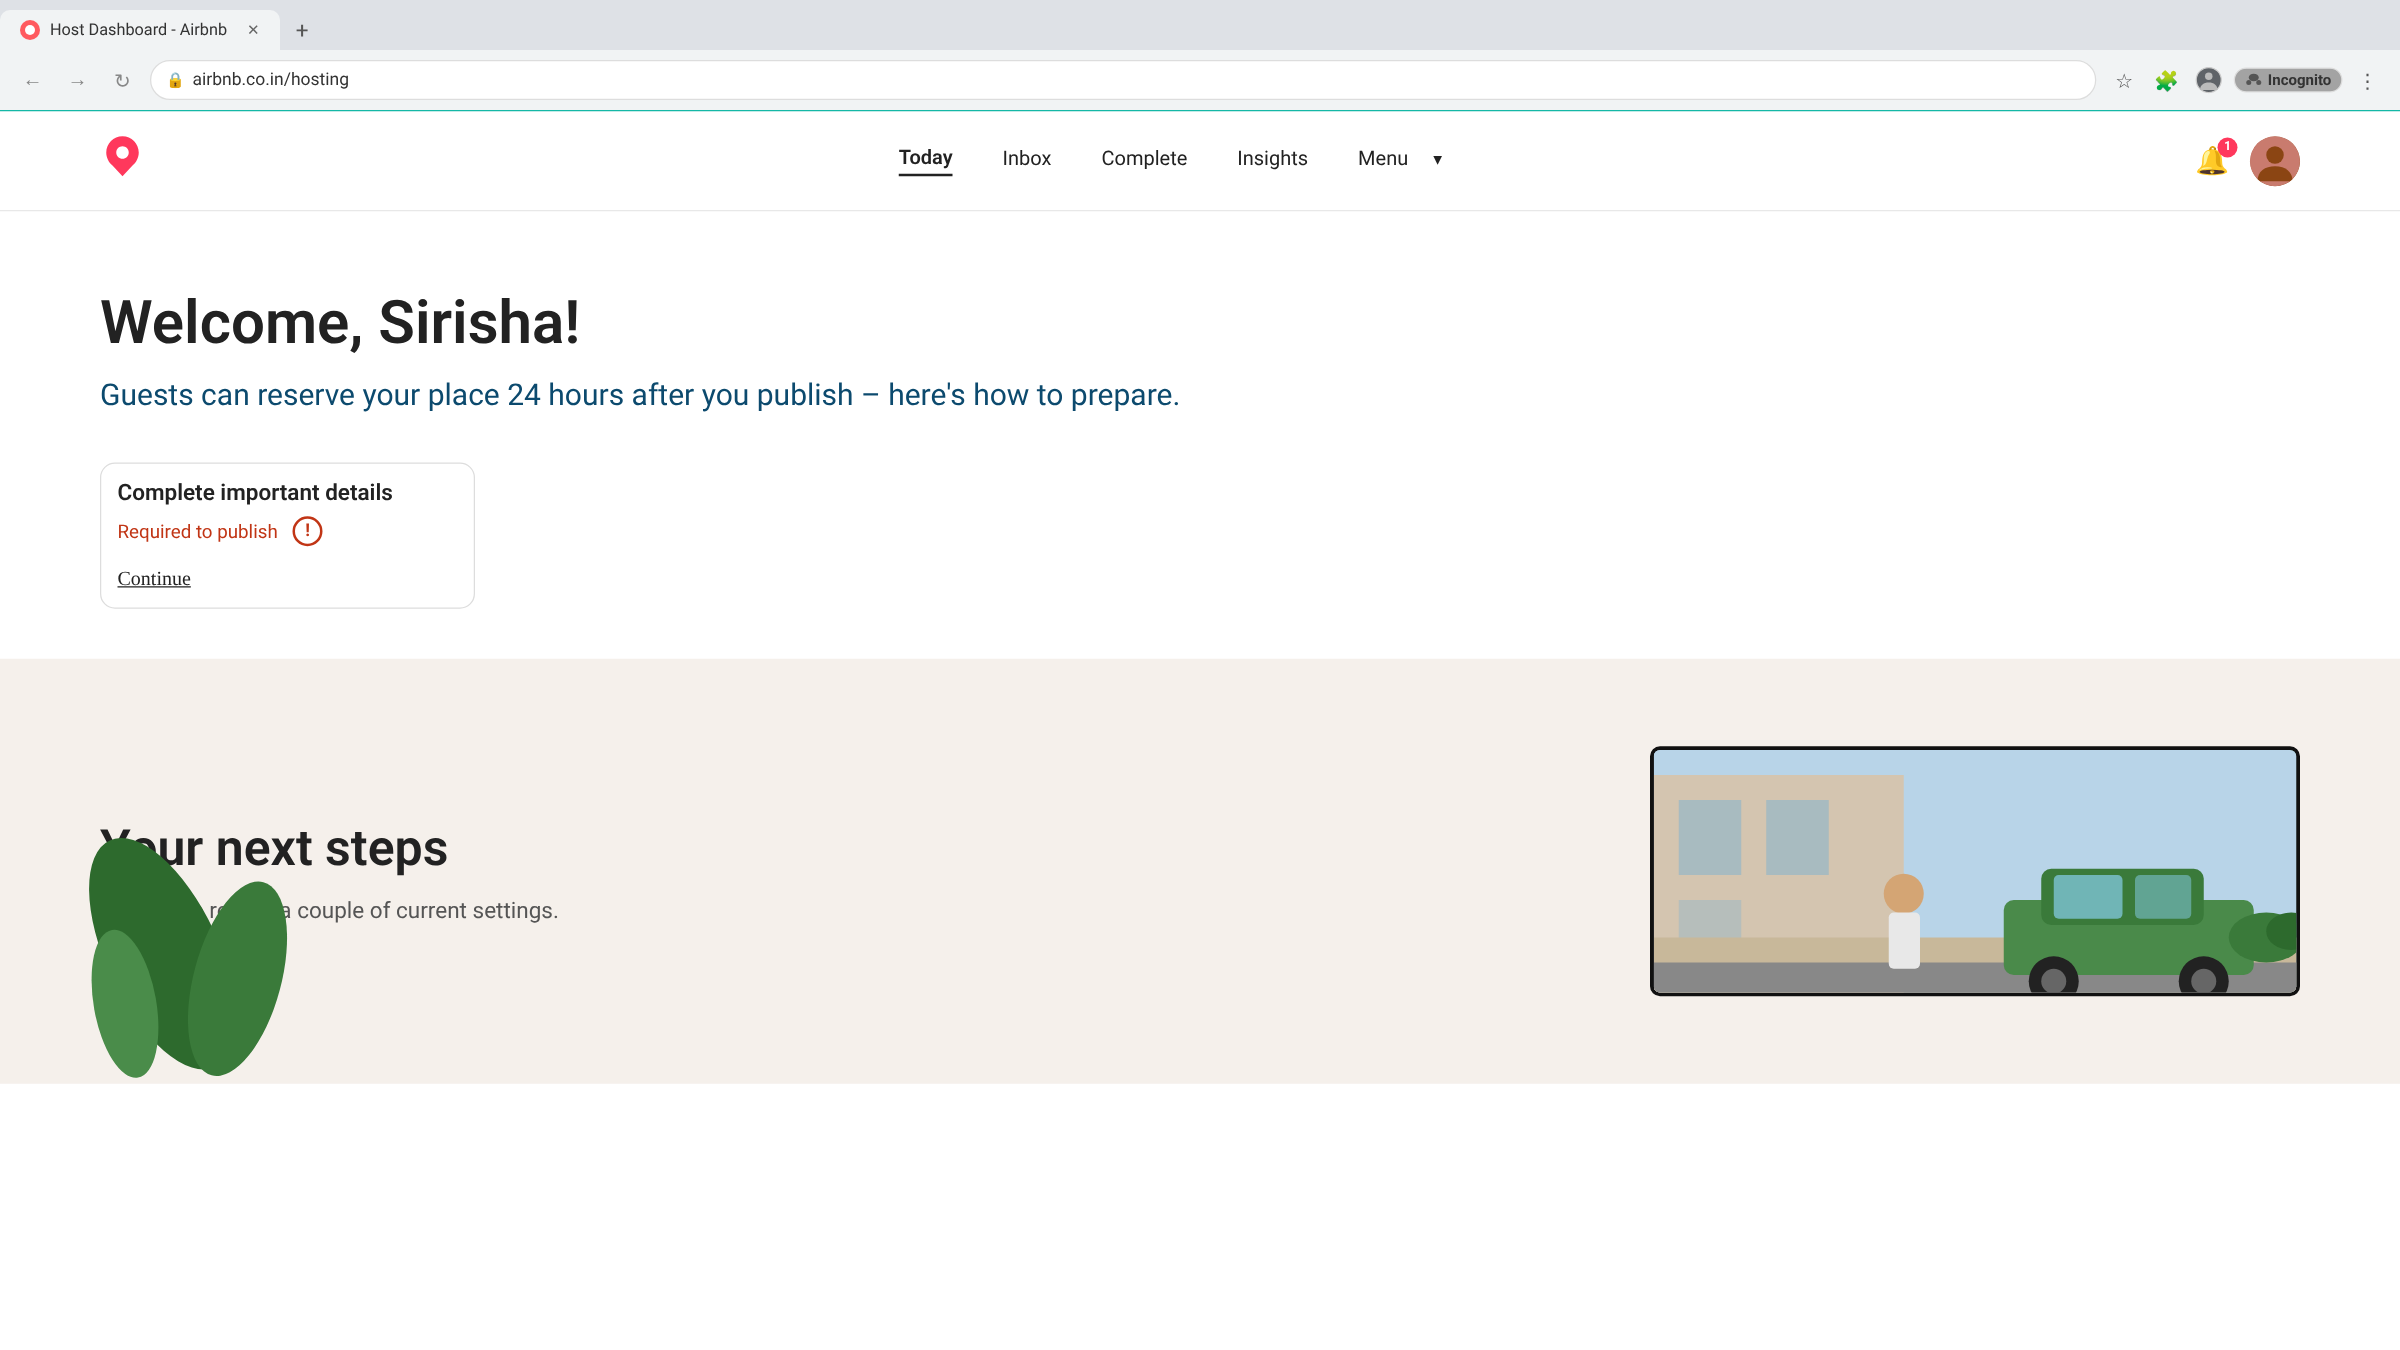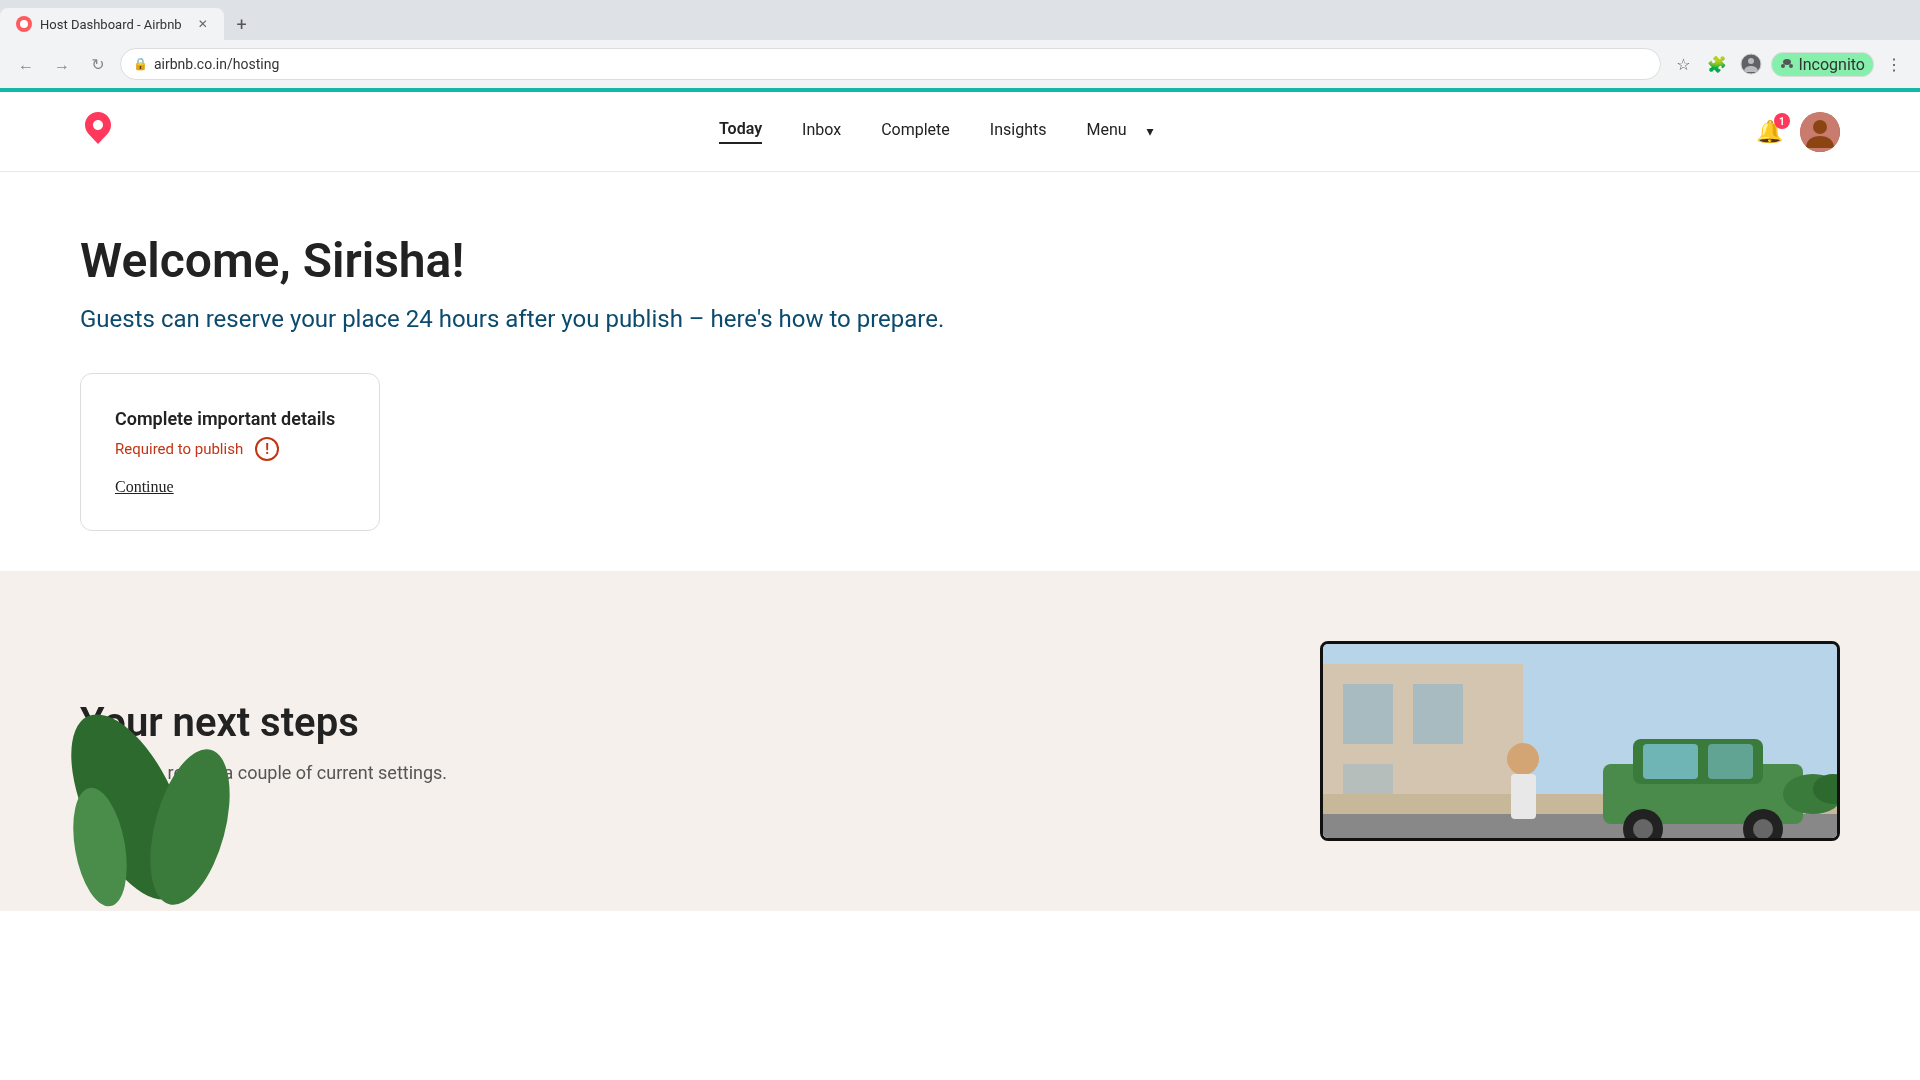--- a/index.html
+++ b/index.html
@@ -1,52 +1,52 @@
 <!DOCTYPE html>
 <html><head>
   <meta charset="utf-8">
   <style>
     * { margin: 0; padding: 0; box-sizing: border-box; }
     body { font-family: -apple-system, BlinkMacSystemFont, 'Segoe UI', Roboto, sans-serif; background: #fff; width: 1920px; min-height: 1080px; overflow-x: hidden; }
 
     
-    .browser-chrome { background: #f1f3f4; border-bottom: 4px solid #14b8a6; }
+    .browser-chrome { background: #f1f3f4; border-bottom: 1px solid #14b8a6; }
     .browser-tab-bar { display: flex; align-items: center; padding: 8px 0 0 0; background: #dee1e6; height: 40px; }
     .browser-tab { display: flex; align-items: center; background: #f1f3f4; border-radius: 8px 8px 0 0; padding: 0 16px; height: 32px; font-size: 13px; color: #333; gap: 8px; min-width: 220px; }
     .browser-tab .favicon { width: 16px; height: 16px; background: #ff5a5f; border-radius: 50%; display: flex; align-items: center; justify-content: center; }
     .tab-close { color: #666; font-size: 12px; cursor: pointer; margin-left: 8px; }
     .new-tab-btn { width: 28px; height: 28px; display: flex; align-items: center; justify-content: center; border-radius: 50%; font-size: 18px; color: #555; cursor: pointer; margin-left: 4px; }
     .browser-toolbar { display: flex; align-items: center; padding: 6px 12px; gap: 8px; background: #f1f3f4; height: 48px; }
     .nav-btn { width: 28px; height: 28px; display: flex; align-items: center; justify-content: center; color: #888; font-size: 16px; cursor: pointer; border-radius: 50%; }
     .address-bar { flex: 1; background: #fff; border: 1px solid #ddd; border-radius: 20px; padding: 4px 12px; font-size: 14px; color: #333; display: flex; align-items: center; gap: 6px; height: 32px; }
     .lock-icon { color: #4caf50; font-size: 12px; }
     .toolbar-actions { display: flex; align-items: center; gap: 6px; }
     .toolbar-icon { width: 28px; height: 28px; display: flex; align-items: center; justify-content: center; color: #555; font-size: 16px; cursor: pointer; border-radius: 50%; }
-    .incognito-badge { display: flex; align-items: center; gap: 4px; background: #86efac; border: 1px solid #ddd; border-radius: 12px; padding: 2px 8px; font-size: 16px; color: #333; }
+    .incognito-badge { display: flex; align-items: center; gap: 4px; background: #a3a3a3; border: 1px solid #ddd; border-radius: 12px; padding: 2px 8px; font-size: 12px; color: #333; font-weight: bold; }
 
     
     .app-header { border-bottom: 1px solid #e8e8e8; display: flex; align-items: center; justify-content: space-between; padding: 0 80px; height: 80px; position: relative; }
     .airbnb-logo { color: #ff385c; font-size: 32px; }
     .nav-center { display: flex; align-items: center; gap: 40px; }
     .nav-item { font-size: 16px; color: #222; text-decoration: none; cursor: pointer; padding-bottom: 4px; }
     .nav-item.active { font-weight: 600; border-bottom: 2px solid #222; }
     .nav-item-with-arrow { display: flex; align-items: flex-end; gap: 20px; }
     .nav-right { display: flex; align-items: center; gap: 16px; }
     .notification-btn { position: relative; cursor: pointer; }
     .notification-badge { position: absolute; top: -6px; right: -6px; background: #ff385c; color: #fff; border-radius: 50%; width: 16px; height: 16px; font-size: 10px; display: flex; align-items: center; justify-content: center; font-weight: 700; }
     .bell-icon { font-size: 22px; color: #222; }
     .avatar { width: 40px; height: 40px; border-radius: 50%; background: linear-gradient(135deg, #c97b6e, #8b4513); cursor: pointer; overflow: hidden; display: flex; align-items: center; justify-content: center; }
 
     
     .main-content { padding: 60px 80px 40px; background: #fff; }
     .welcome-heading { font-size: 48px; font-weight: 600; color: #222; margin-bottom: 16px; }
     .welcome-subtitle { font-size: 24px; color: #0c4a6e; margin-bottom: 40px; }
 
     
-    .card { border: 1px solid #ddd; border-radius: 12px; padding: 34px; width: 300px; }
+    .card { border: 1px solid #ddd; border-radius: 12px; padding: 13px; width: 300px; }
     .card-title { font-size: 18px; font-weight: 600; color: #222; margin-bottom: 8px; }
     .card-required { color: #c13515; font-size: 15px; margin-bottom: 16px; display: flex; align-items: center; gap: 12px; }
     .warning-icon { width: 24px; height: 24px; border: 2px solid #c13515; border-radius: 50%; display: flex; align-items: center; justify-content: center; color: #c13515; font-size: 14px; font-weight: 700; flex-shrink: 0; }
     .card-link { color: #222; font-size: 16px; text-decoration: underline; cursor: pointer; font-weight: 500; font-family: Liberation Serif, serif; }
 
     
     .next-steps-section { background: #f5f0eb; padding: 60px 80px; display: flex; align-items: center; justify-content: space-between; min-height: 340px; position: relative; overflow: hidden; }
     .next-steps-text { max-width: 500px; }
     .next-steps-heading { font-size: 40px; font-weight: 600; color: #222; margin-bottom: 16px; }
     .next-steps-subtitle { font-size: 18px; color: #555; }

